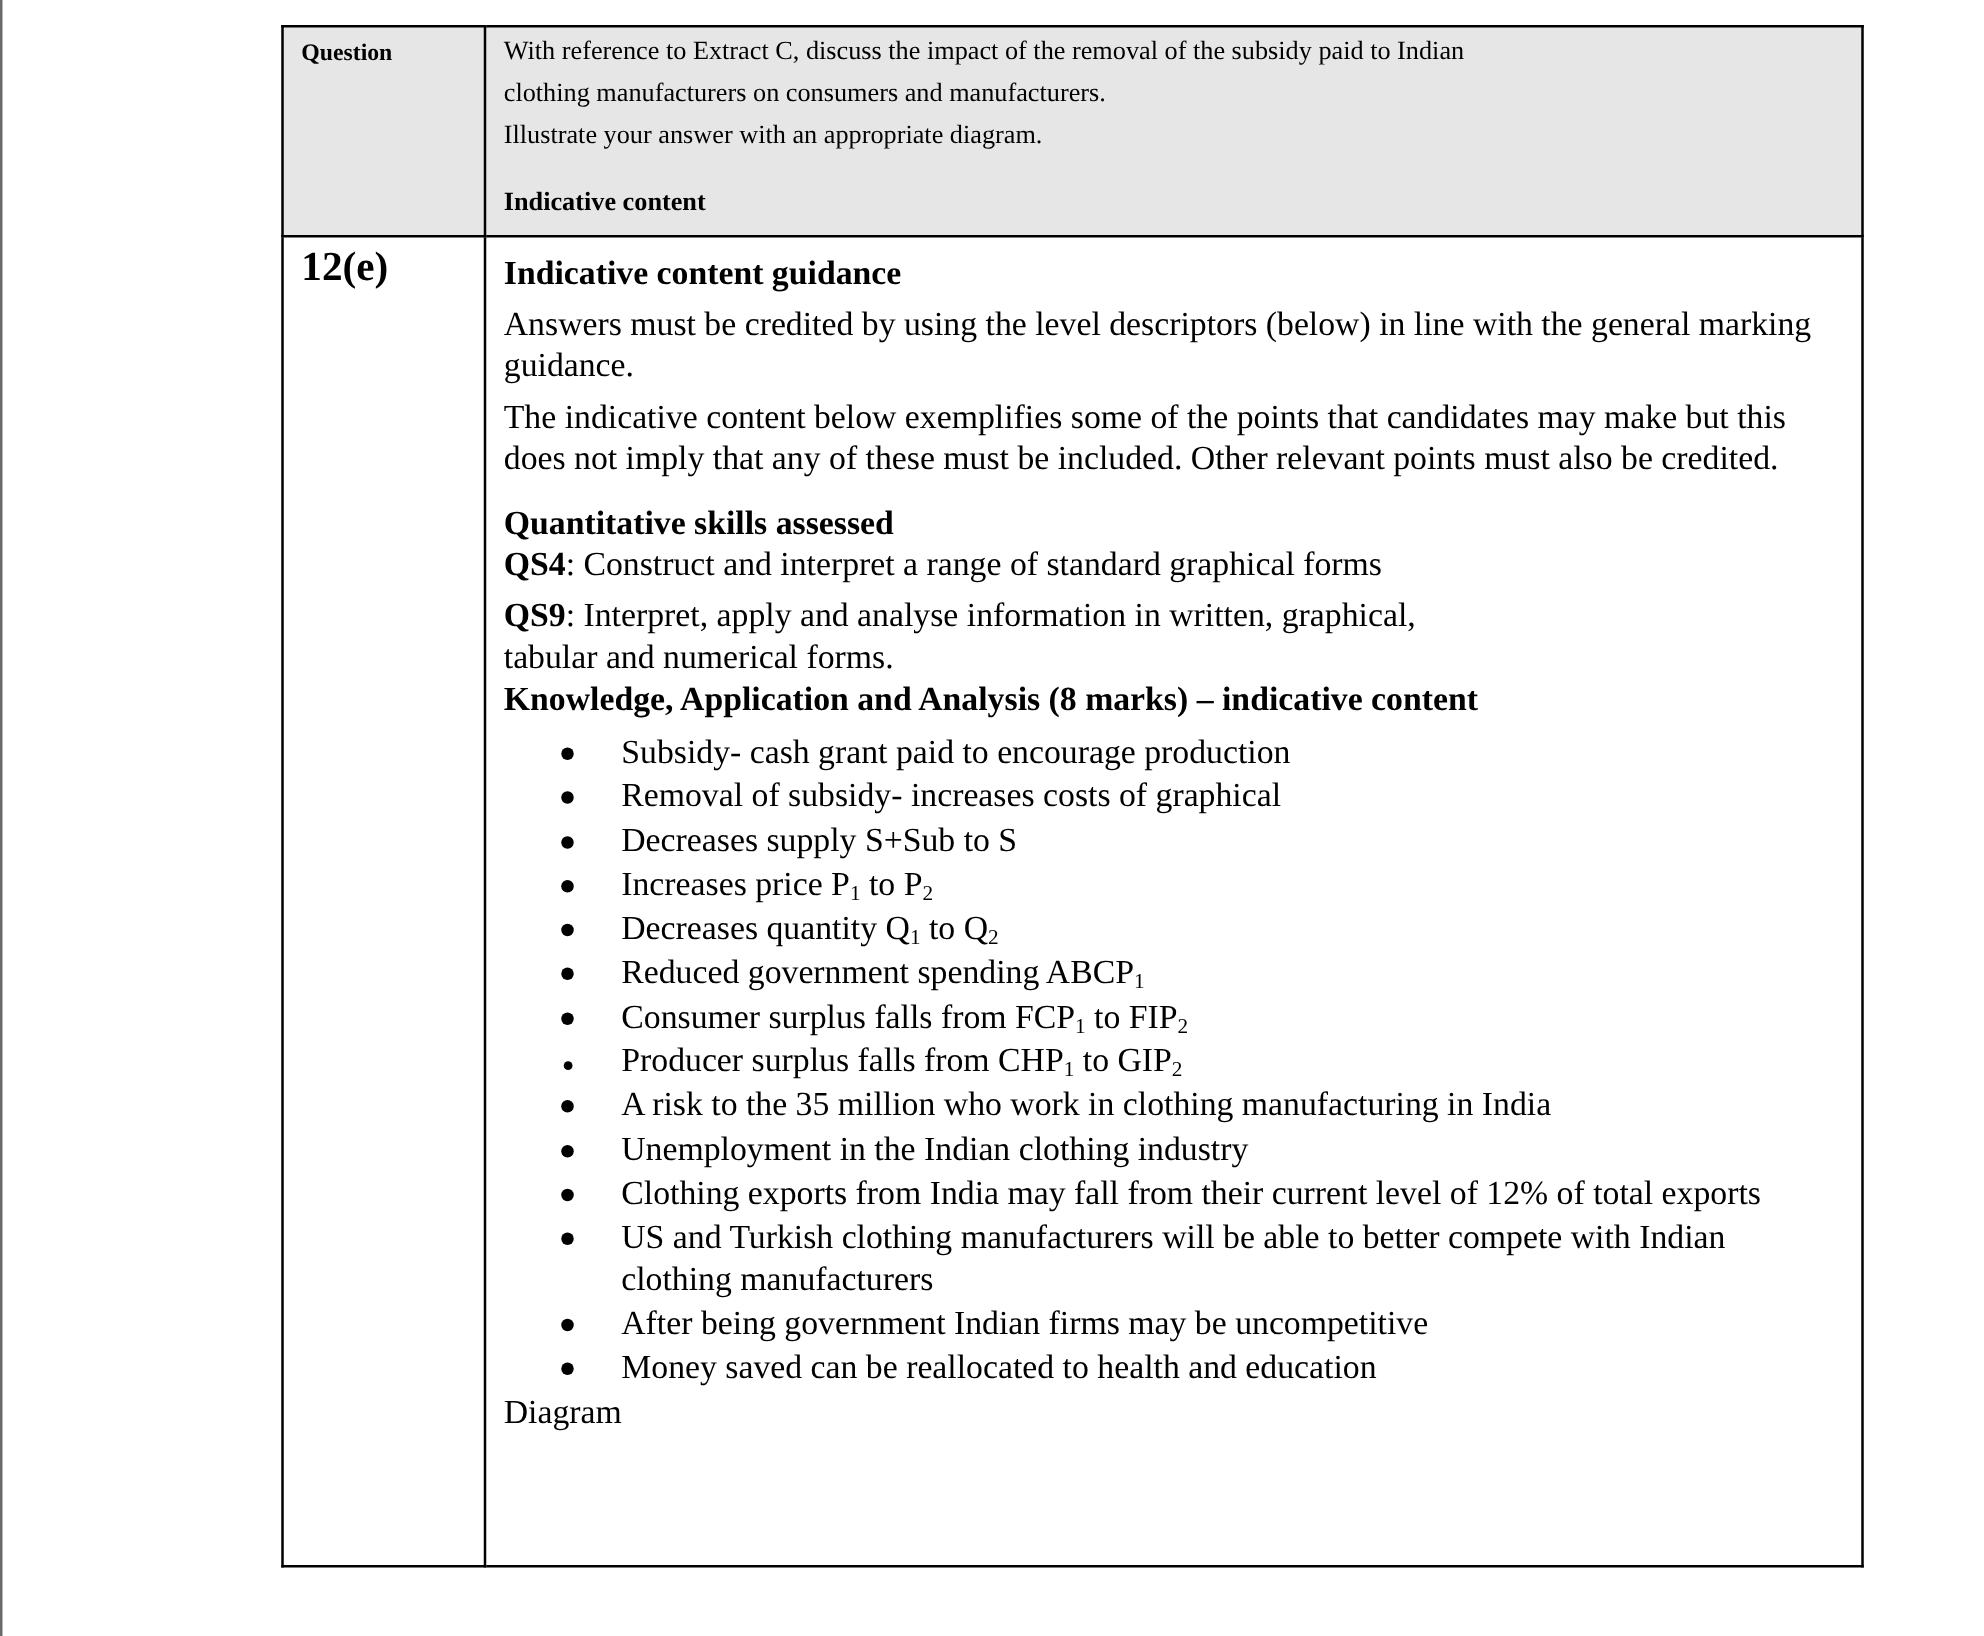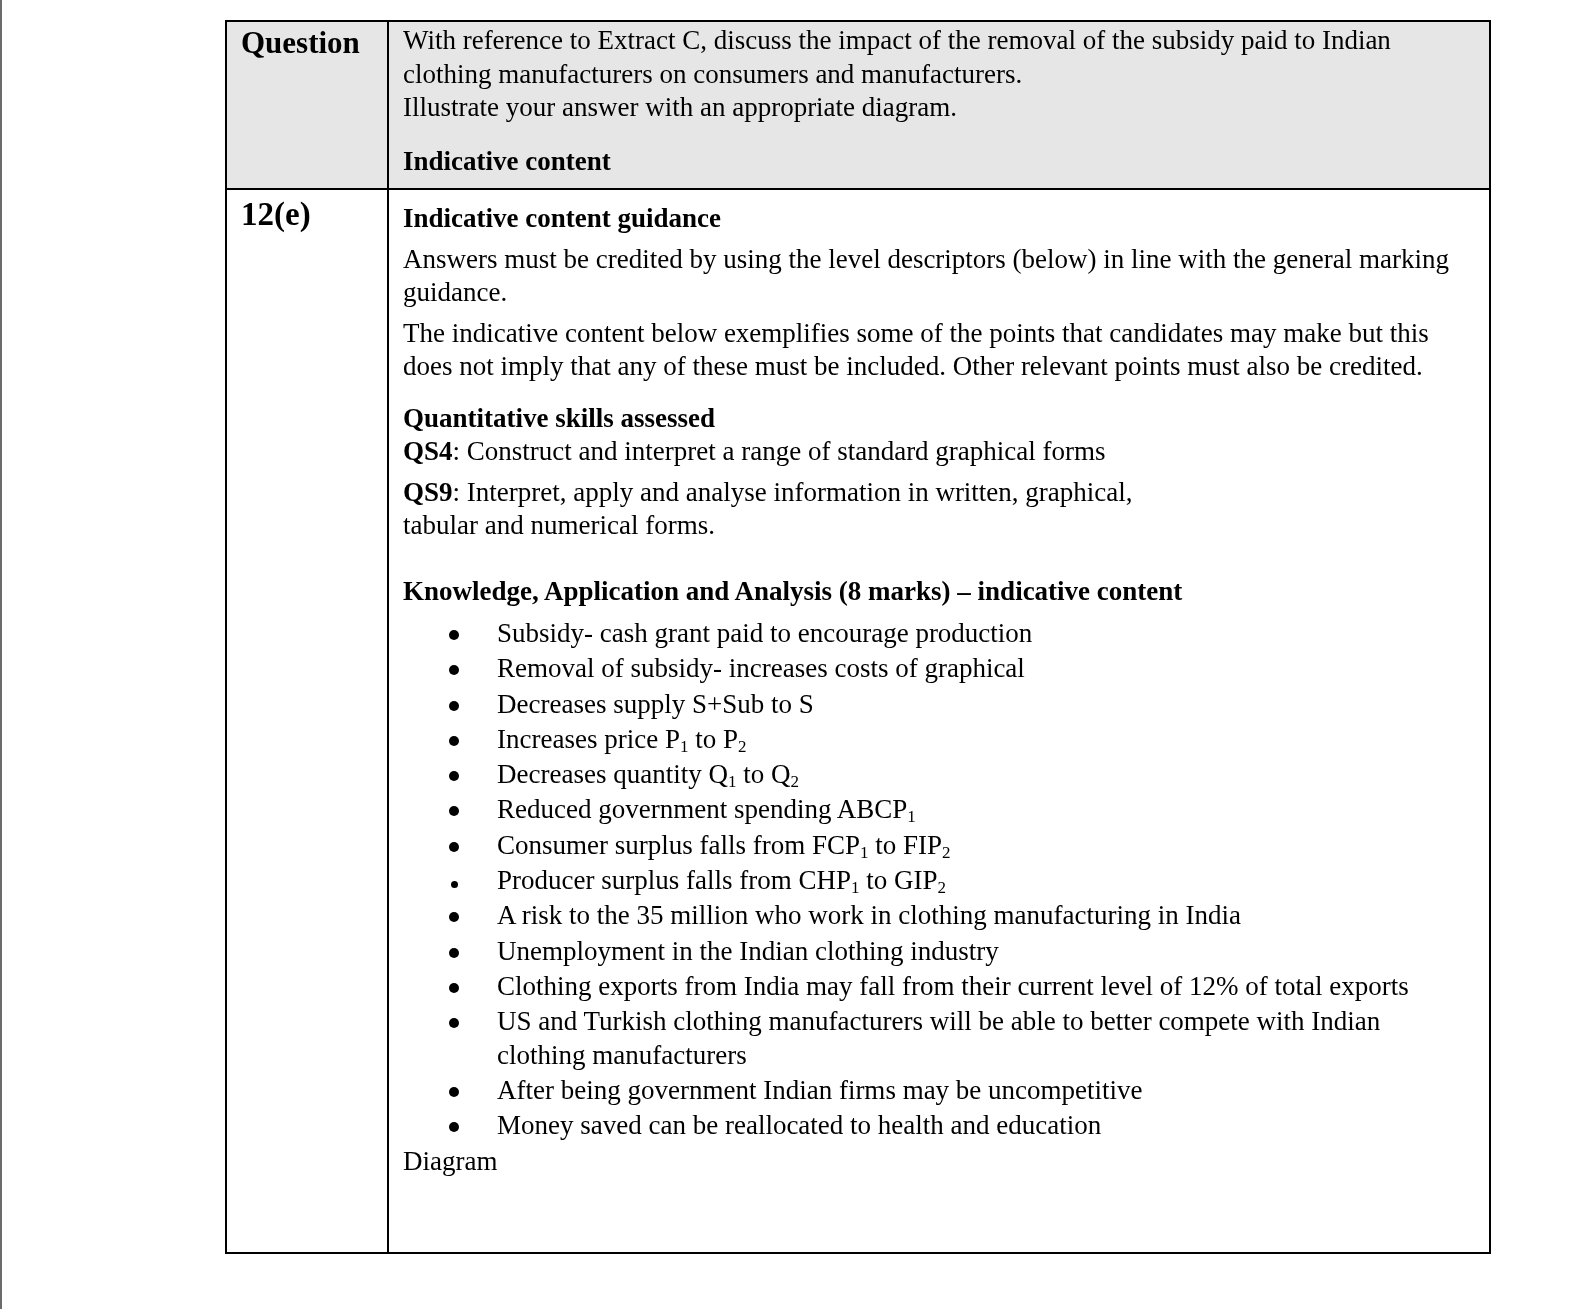--- a/index.html
+++ b/index.html
@@ -8,32 +8,32 @@
     font-family: "Liberation Serif", "DejaVu Serif", serif; color: #000;
   }
   .page-edge { position: absolute; left: 0; top: 0; width: 2px; height: 1309px; background: #6b6b6b; }
   .ms-table {
     position: absolute; left: 225px; top: 20px; width: 1266px;
     border-collapse: collapse; table-layout: fixed;
   }
   .ms-table td { border: 2.5px solid #000; vertical-align: top; padding: 0; }
   .col-q { width: 162px; }
   .hdr td { background: #e6e6e6; height: 166px; }
-  .q-label { font-weight: bold; font-size: 31px; padding: 4px 0 0 14px; line-height: 33px; }
-  .q-text { font-size: 27px; line-height: 33.5px; padding: 2px 10px 0 14px; }
+  .q-label { font-weight: bold; font-size: 19px; padding: 4px 0 0 14px; line-height: 33px; }
+  .q-text { font-size: 21px; line-height: 33.5px; padding: 2px 10px 0 14px; }
   .q-text .ic { font-weight: bold; margin-top: 20px; display: block; }
   .qnum { font-weight: bold; font-size: 33px; padding: 8px 0 0 14px; line-height: 33px; }
   .body-cell { font-size: 27px; line-height: 33.5px; padding: 12px 10px 6px 14px; }
   .h-bold { font-weight: bold; display: block; font-family: Liberation Serif, serif; }
   .para { display: block; margin-top: 7px; }
   .para2 { display: block; margin-top: 7px; }
   .qs-head { display: block; margin-top: 18px; font-weight: bold; }
   .qs-line { display: block; }
   .qs-line.gap { margin-top: 7px; }
-  .kaa-head { display: block; margin-top: 32px; font-weight: bold; }
+  .kaa-head { display: block; font-weight: bold; }
   ul.bullets { list-style: none; margin: 9px 0 0 0; padding: 0; }
   ul.bullets li { position: relative; padding-left: 94px; line-height: 33.5px; margin-bottom: 1.8px; }
   ul.bullets li .dot {
     position: absolute; left: 46px; top: 13px; width: 10px; height: 10px; border-radius: 50%; background: #000;
   }
   ul.bullets li .dot.small { width: 7px; height: 7px; top: 17px; left: 48px; }
   .diagram-label { display: block; margin-top: 2px; }
   sub { font-size: 17px; vertical-align: -4px; line-height: 0; }
 </style>
 </head>

